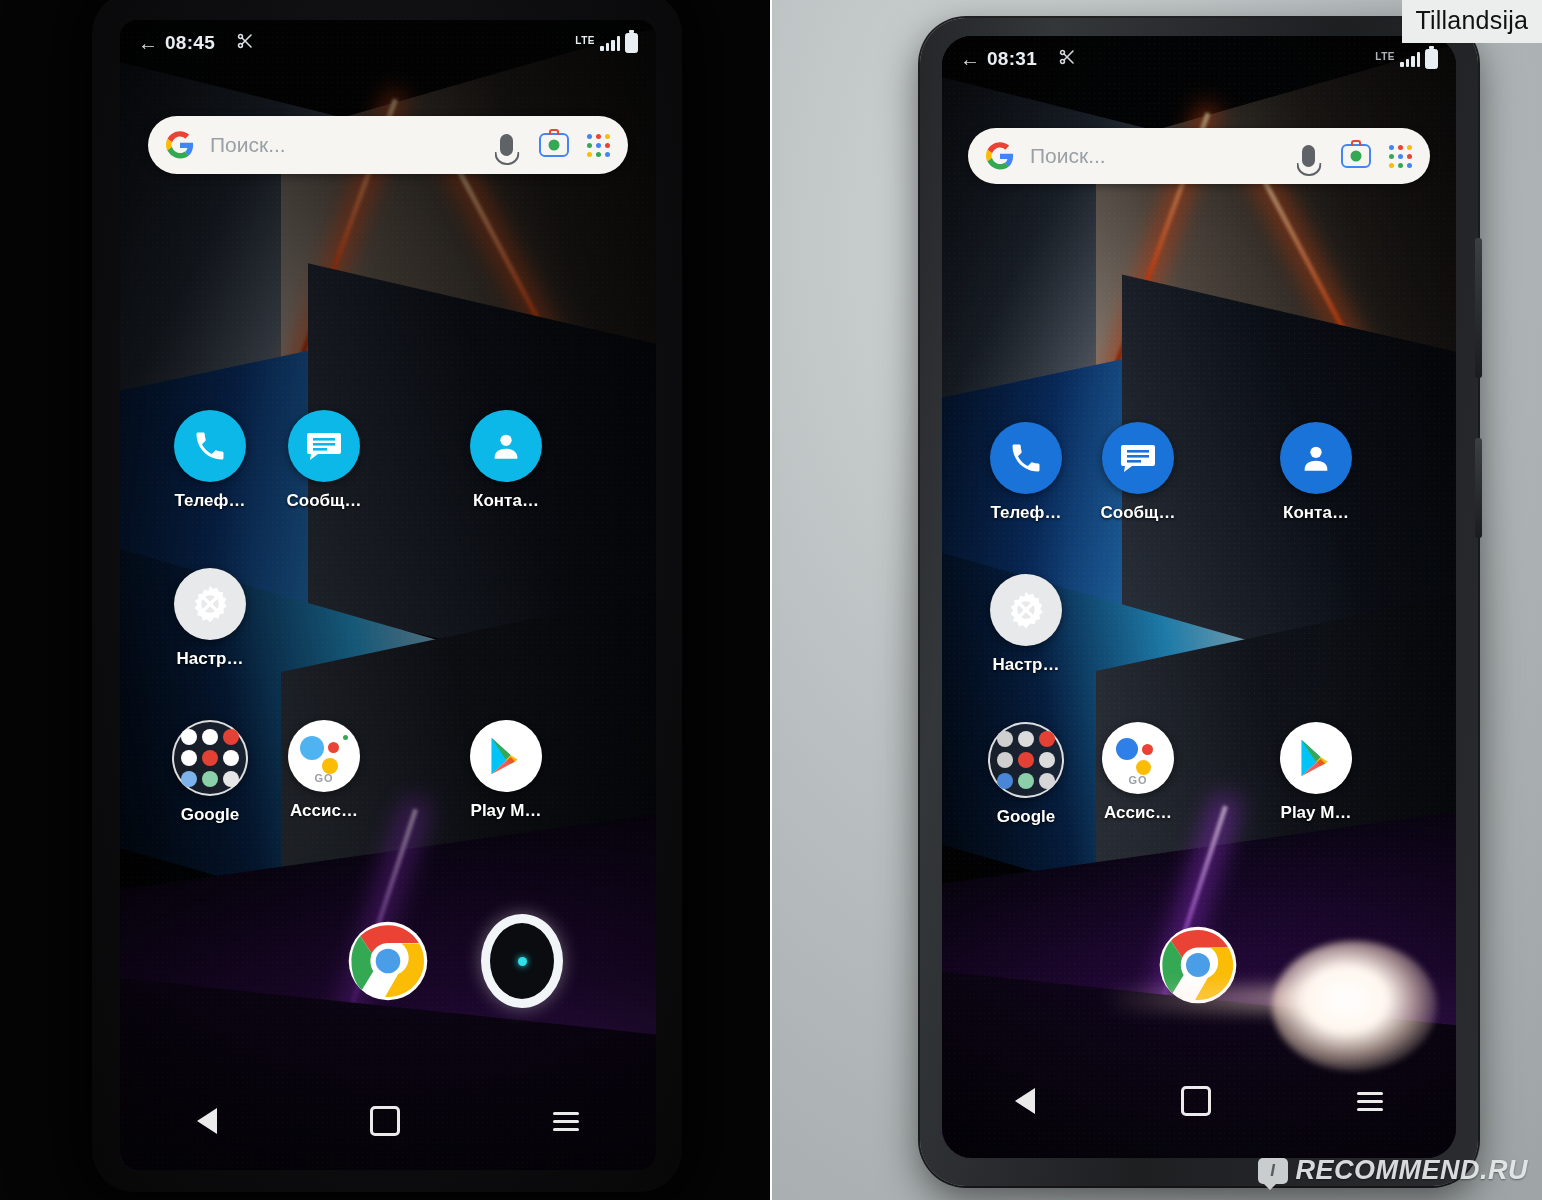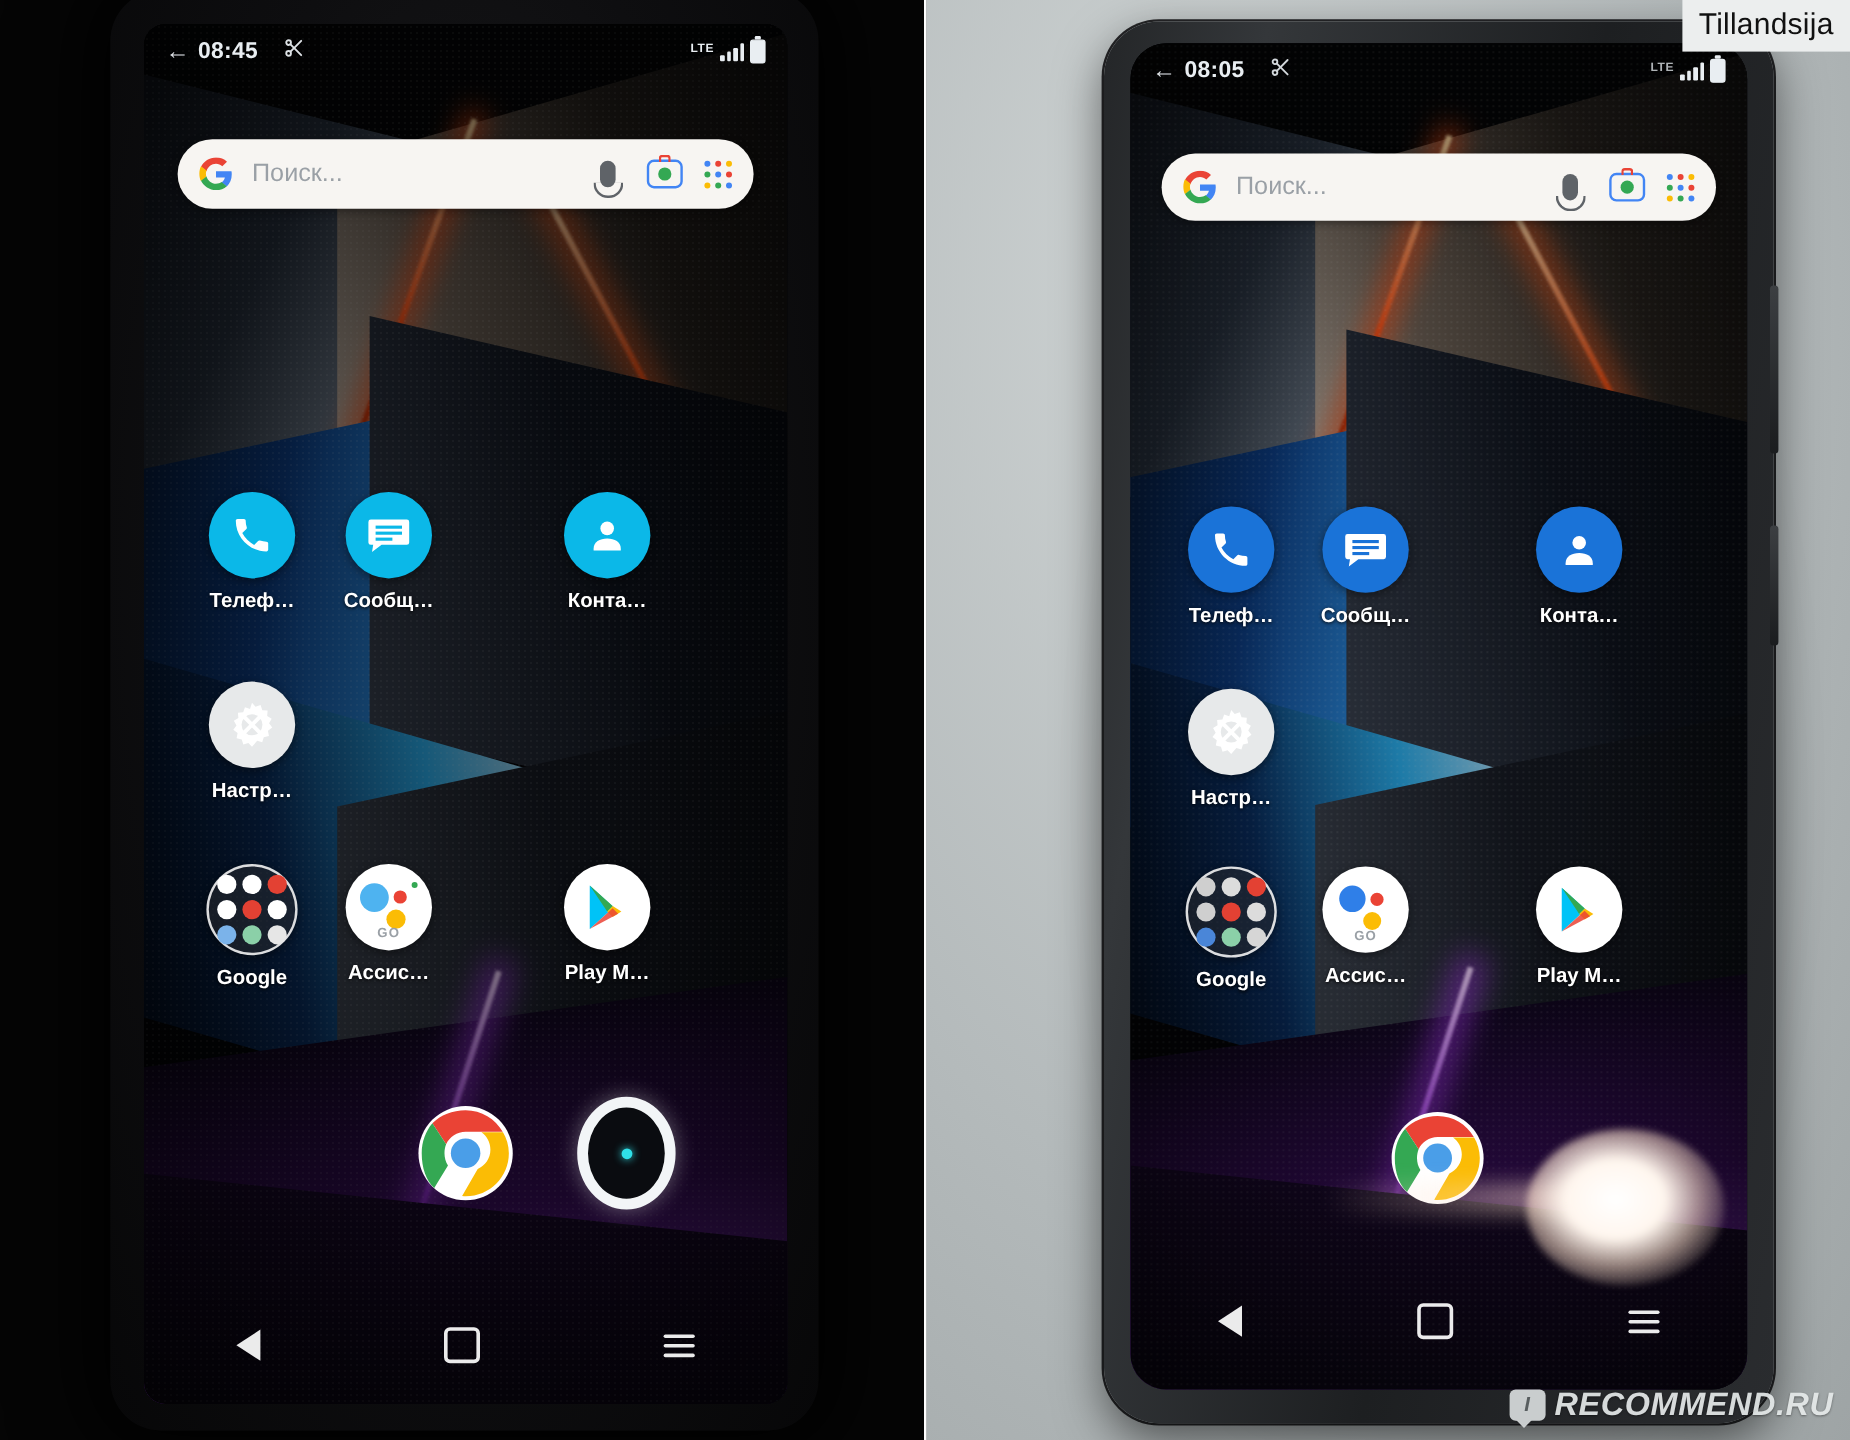--- a/index.html
+++ b/index.html
@@ -404,21 +404,21 @@
         <div class="facet w-g"></div>
         <div class="purple1"></div>
         <div class="facet w-bottom"></div>
         <div class="mesh"></div>
         <div class="vignette"></div>
       </div>
 
       <div class="statusbar">
         <div class="sb-left">
           <span class="sb-back">←</span>
-          <span class="sb-time">08:05</span>
+          <span class="sb-time">08:31</span>
           <span class="sb-scissors">
             <svg width="22" height="18" viewBox="0 0 24 24" fill="none" stroke="#dfe4e8" stroke-width="2.1" stroke-linecap="round">
               <circle cx="6" cy="6" r="2.6"></circle>
                 <circle cx="6" cy="18" r="2.6"></circle>
               <line x1="20" y1="4" x2="8.1" y2="16"></line>
                 <line x1="8.1" y1="8" x2="20" y2="20"></line>
             </svg>
           </span>
         </div>
         <div class="sb-right">

